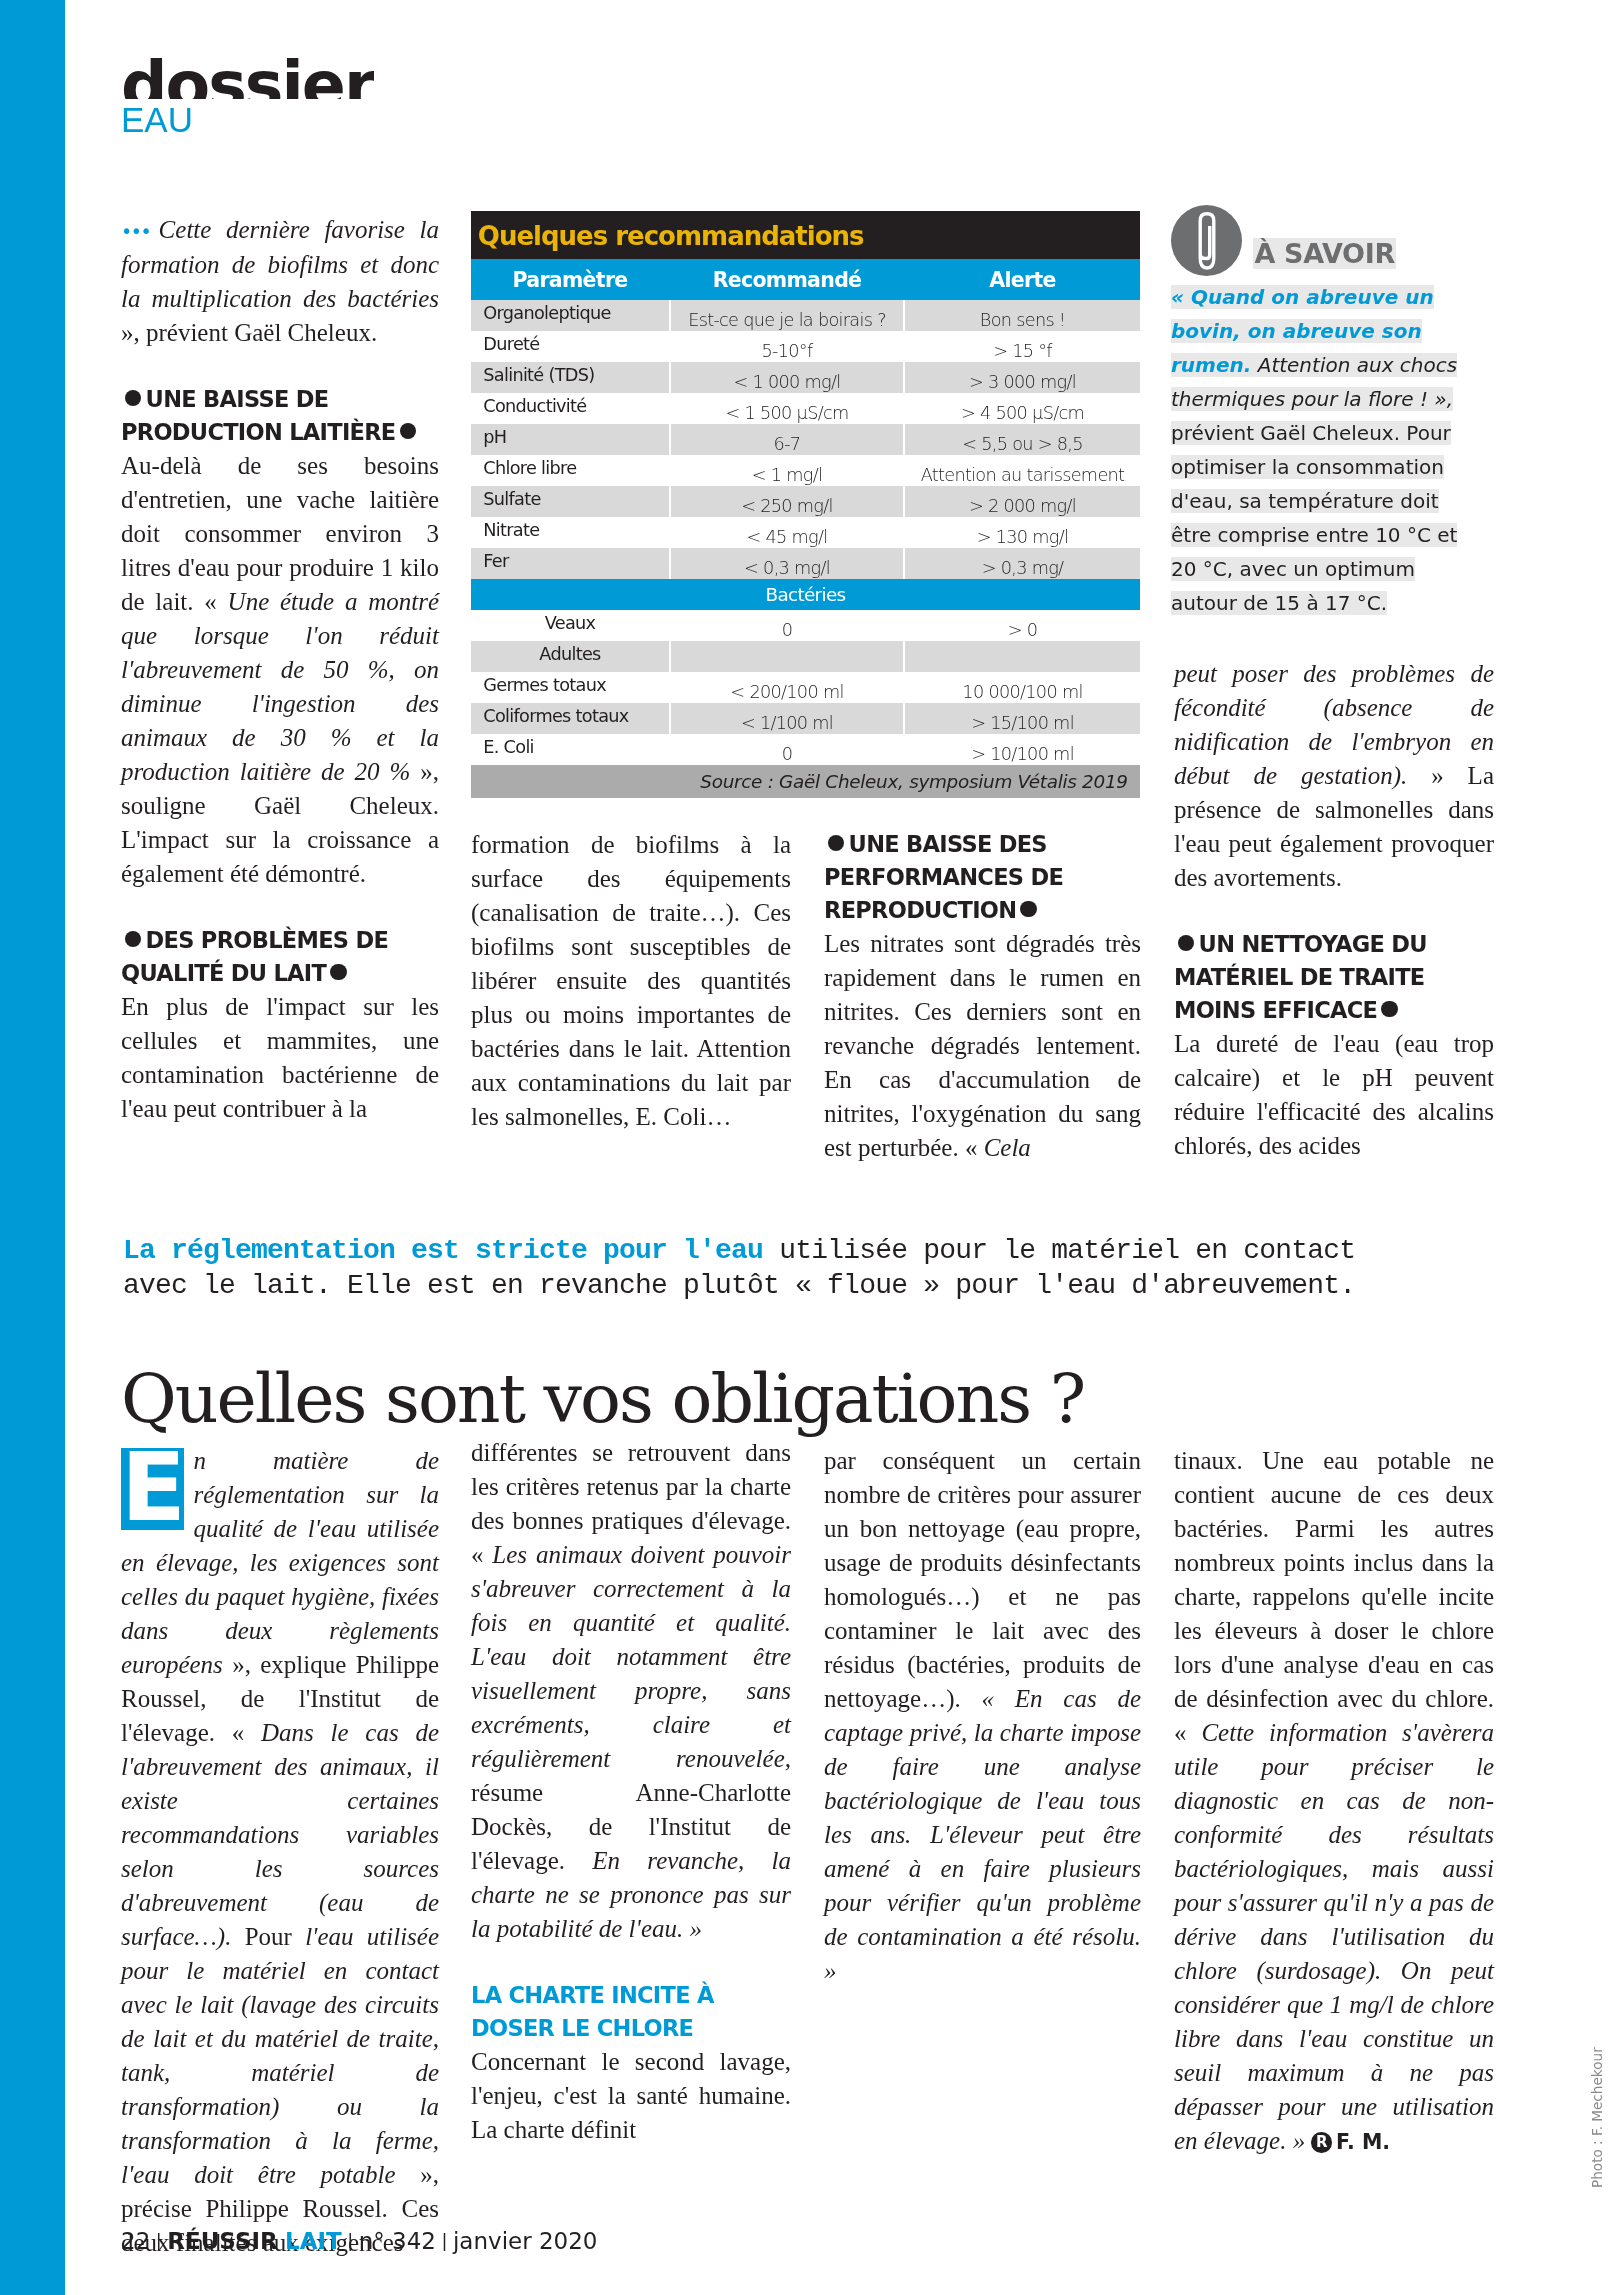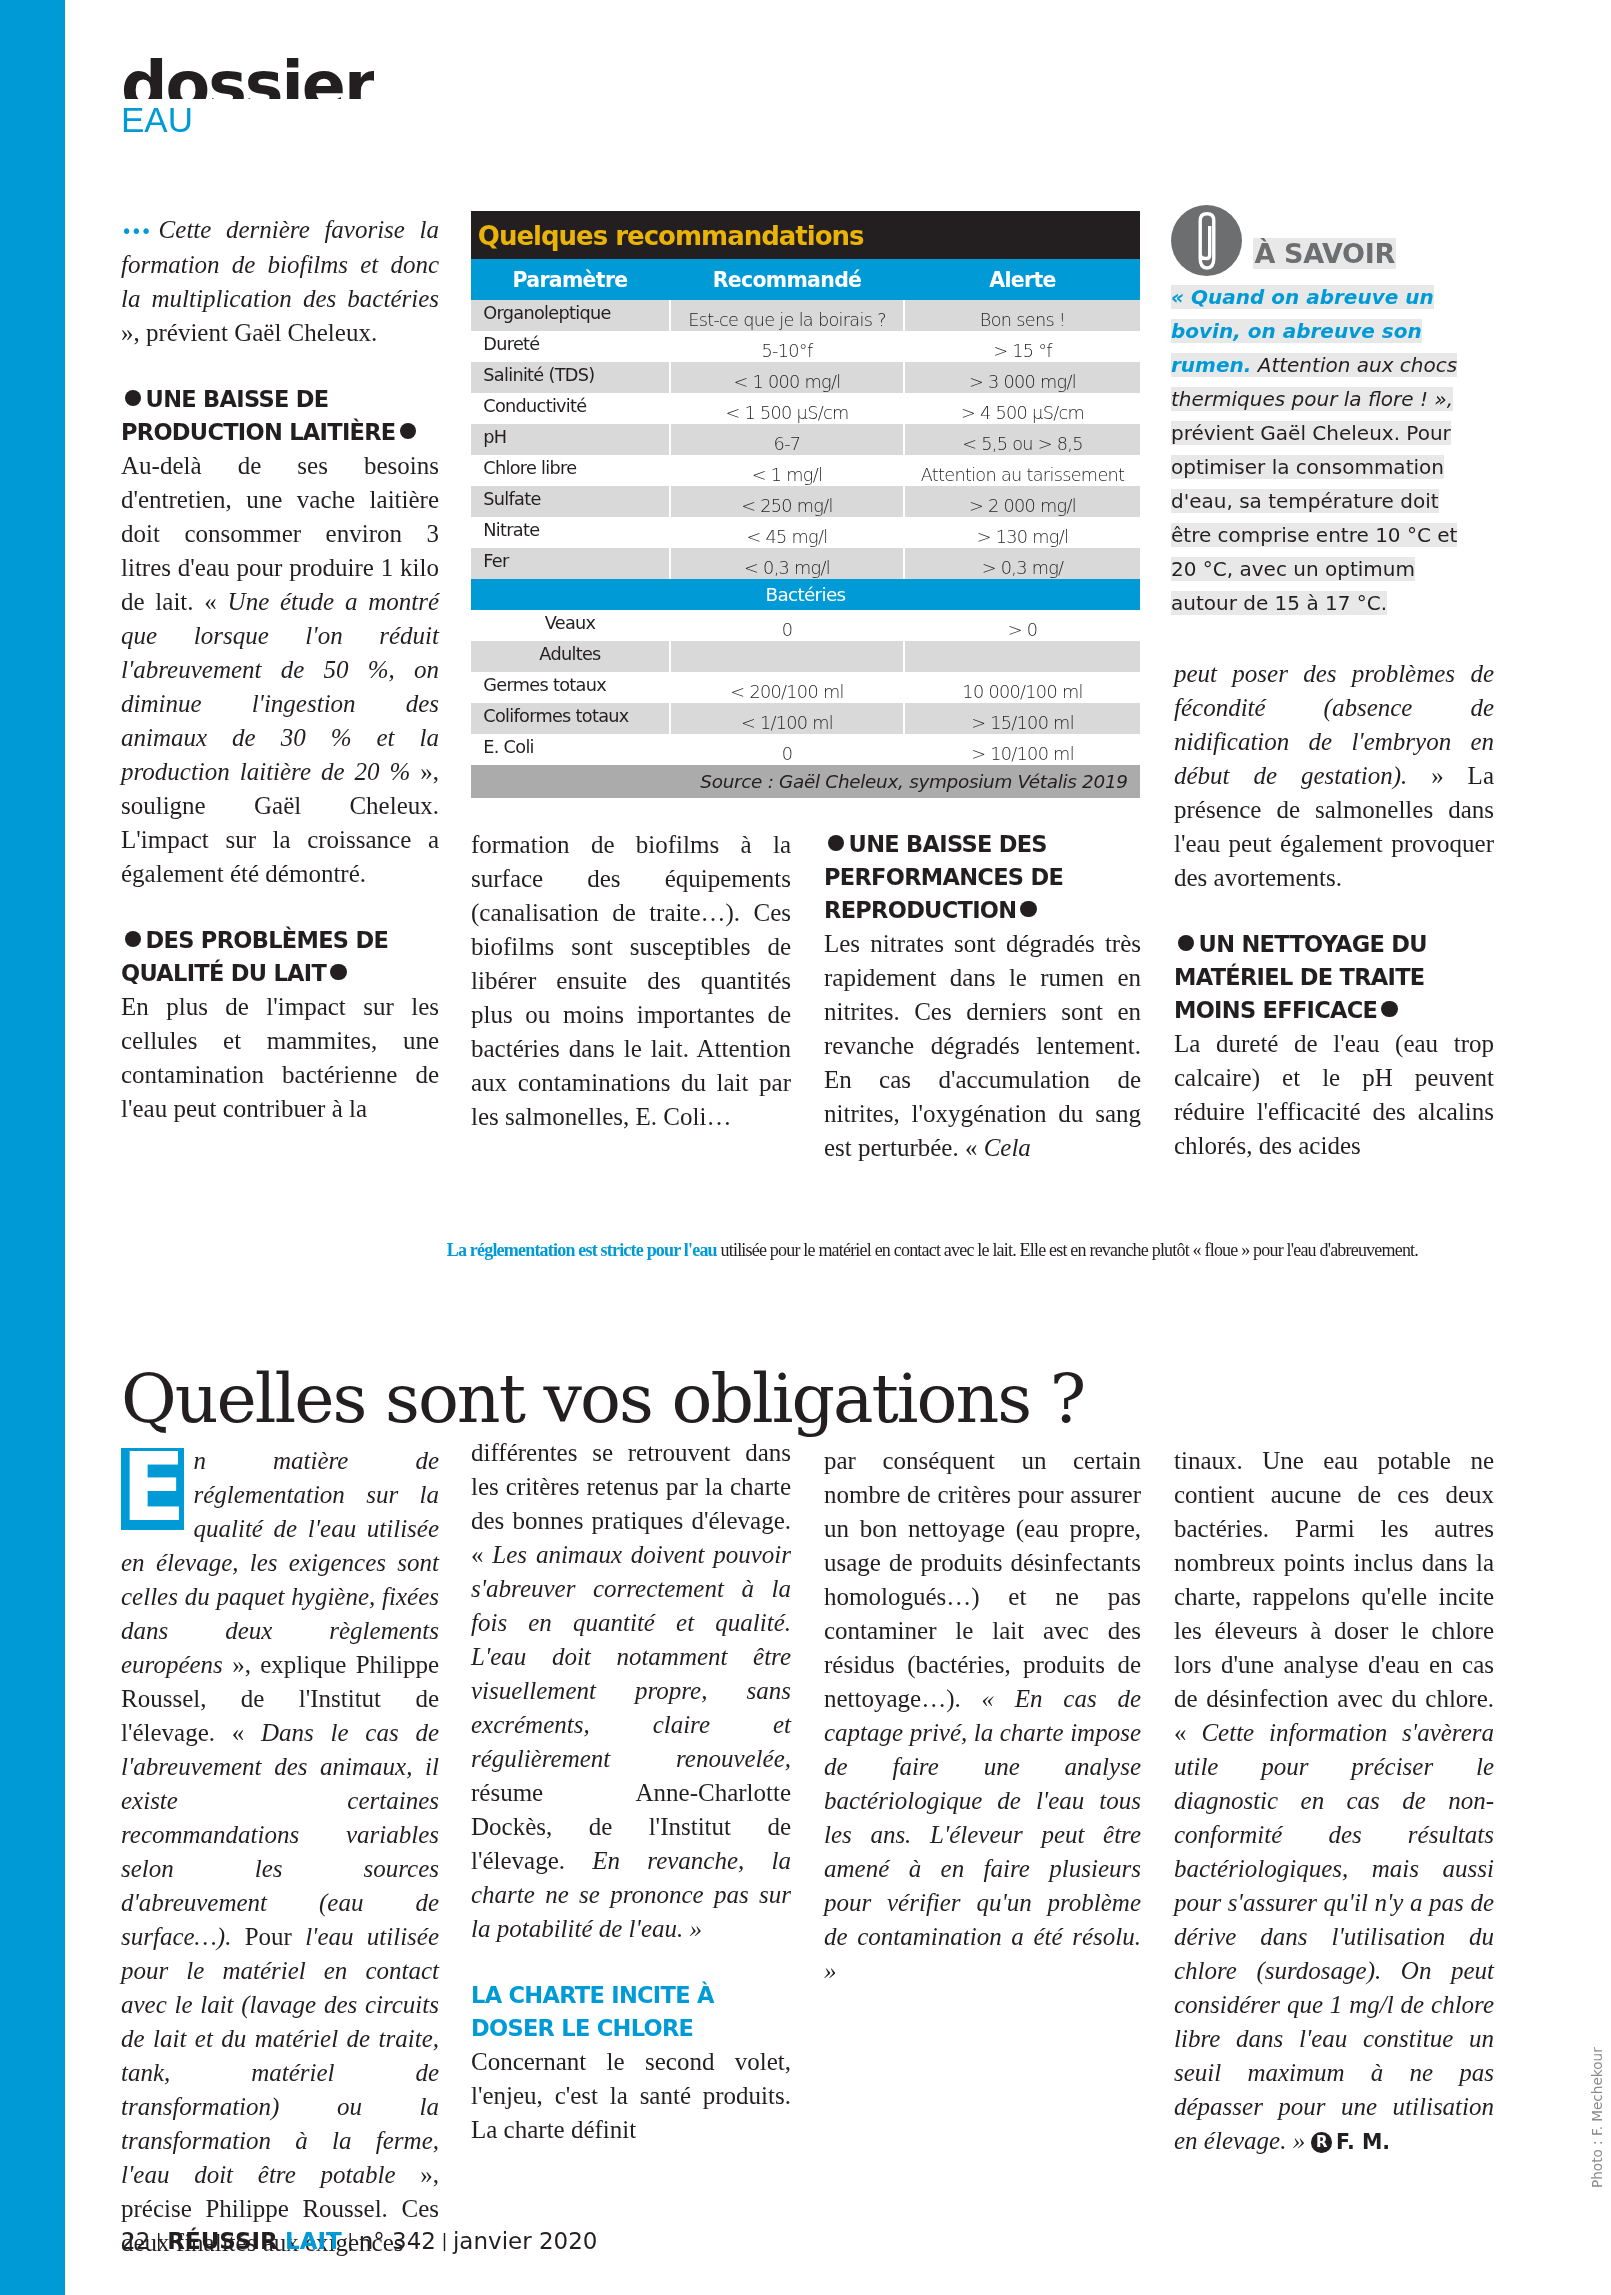--- a/index.html
+++ b/index.html
@@ -47,21 +47,21 @@
   .savoir { position:absolute; left:1171px; top:205px; width:327px; font-family:"DejaVu Sans", sans-serif; }
   .clip { position:absolute; left:0; top:0; width:71px; height:71px; border-radius:50%; background:#6d6e70; }
   .clip svg { position:absolute; left:20.5px; top:5.5px; }
   .savoir-title { position:absolute; left:82px; top:33px; font-weight:bold; font-size:27px; color:#6d6e70; background:#e8e8e8; padding:0 1.4px; letter-spacing:-0.3px; }
   .savoir-text { position:absolute; left:0; top:75px; width:314px; font-size:20px; line-height:34px; }
   .savoir-text span.hl { background:#e8e8e8; -webkit-box-decoration-break:clone; box-decoration-break:clone; }
   .savoir-text .qb { color:#009bd6; font-weight:bold; font-style:italic; }
   .savoir-text .qi { font-style:italic; }
 
   
-  .chapo { position:absolute; left:123px; top:1233px; width:1295px; font-family:Liberation Serif, serif; font-size:18px; line-height:35px; letter-spacing:-0.8px; color:#231f20;text-align:right; }
+  .chapo { position:absolute; left:123px; top:1233px; width:1295px; font-family:Liberation Mono, monospace; font-size:28px; line-height:35px; letter-spacing:-0.8px; color:#231f20; }
   .chapo b { color:#009bd6; }
   .headline { position:absolute; left:121px; top:1316px; font-family:"DejaVu Serif", serif; font-size:68px; line-height:1.1; letter-spacing:-2px; color:#231f20; font-weight:normal; }
 
   .dropcap { float:left; width:63px; height:82px; background:#009bd6; color:#fff; margin:4.1px 9.5px 0 0; position:relative; }
   .dropcap span { position:absolute; left:0; top:-8.2px; font-family:"DejaVu Sans", sans-serif; font-weight:bold; font-size:95px; line-height:1; color:#fff; }
 
   .footer { position:absolute; left:121px; top:2228px; font-family:"DejaVu Sans", sans-serif; font-size:23px; color:#231f20; }
   .footer b { font-weight:bold; }
   .footer .lait { color:#009bd6; font-weight:bold; }
   .footer .sep { font-size:17.7px; margin:0 5.5px; position:relative; top:-2px; }
@@ -206,21 +206,21 @@
 <div class="col" style="left:121px; top:1444px; width:318px;">
   <p><span class="dropcap">
         <span>E</span>
       </span><span class="i">n matière de réglementation sur la qualité de l'eau utilisée en élevage, les exigences sont celles du paquet hygiène, fixées dans deux règlements européens</span><span> », explique Philippe Roussel, de l'Institut de l'élevage. « </span><span class="i">Dans le cas de l'abreuvement des animaux, il existe certaines recommandations variables selon les sources d'abreuvement (eau de surface…).</span><span> Pour </span><span class="i">l'eau utilisée pour le matériel en contact avec le lait (lavage des circuits de lait et du matériel de traite, tank, matériel de transformation) ou la transformation à la ferme, l'eau doit être potable</span><span> », précise Philippe Roussel. Ces deux finalités aux exigences</span></p>
 </div>
 
 <div class="col" style="left:471px; top:1436px; width:320px;">
   <p><span>différentes se retrouvent dans les critères retenus par la charte des bonnes pratiques d'élevage. « </span><span class="i">Les animaux doivent pouvoir s'abreuver correctement à la fois en quantité et qualité. L'eau doit notamment être visuellement propre, sans excréments, claire et régulièrement renouvelée,</span><span> résume Anne-Charlotte Dockès, de l'Institut de l'élevage. </span><span class="i">En revanche, la charte ne se prononce pas sur la potabilité de l'eau. »</span></p>
   <div class="gap"></div>
   <div class="hd blue">LA CHARTE INCITE À DOSER LE CHLORE</div>
-  <p>Concernant le second volet, l'enjeu, c'est la santé produits. La charte définit</p>
+  <p>Concernant le second lavage, l'enjeu, c'est la santé humaine. La charte définit</p>
 </div>
 
 <div class="col" style="left:824px; top:1444px; width:317px;">
   <p><span>par conséquent un certain nombre de critères pour assurer un bon nettoyage (eau propre, usage de produits désinfectants homologués…) et ne pas contaminer le lait avec des résidus (bactéries, produits de nettoyage…). </span><span class="i">« En cas de captage privé, la charte impose de faire une analyse bactériologique de l'eau tous les ans. L'éleveur peut être amené à en faire plusieurs pour vérifier qu'un problème de contamination a été résolu. »</span></p>
 </div>
 
 <div class="col" style="left:1174px; top:1444px; width:320px;">
   <p><span>tinaux. Une eau potable ne contient aucune de ces deux bactéries. Parmi les autres nombreux points inclus dans la charte, rappelons qu'elle incite les éleveurs à doser le chlore lors d'une analyse d'eau en cas de désinfection avec du chlore. « </span><span class="i">Cette information s'avèrera utile pour préciser le diagnostic en cas de non-conformité des résultats bactériologiques, mais aussi pour s'assurer qu'il n'y a pas de dérive dans l'utilisation du chlore (surdosage). On peut considérer que 1 mg/l de chlore libre dans l'eau constitue un seuil maximum à ne pas dépasser pour une utilisation en élevage. »</span> <span class="sig"><span class="r">R</span><span>F. M.</span></span></p>
 </div>
 

